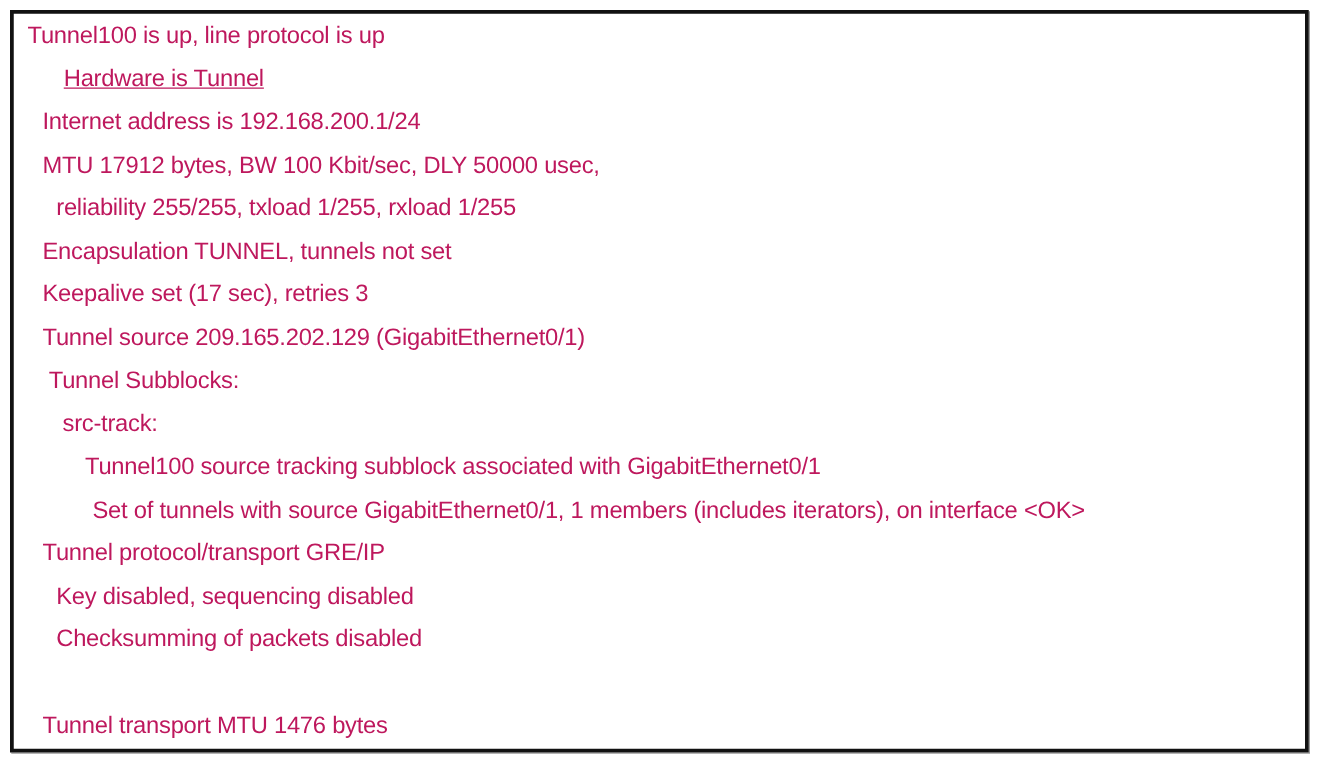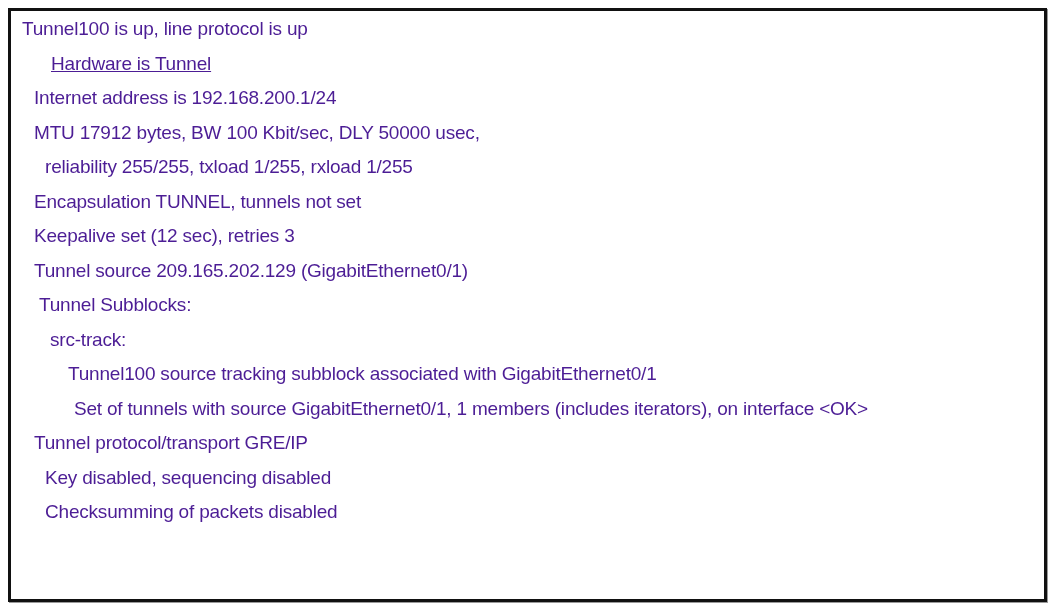--- a/index.html
+++ b/index.html
@@ -10,37 +10,38 @@
     width: 1033px; height: 588px;
     border: 3px solid #111111;
     background: #ffffff;
     box-shadow: 1px 1px 0 #9a9a9a;
   }
   .line {
     position: absolute;
     white-space: pre;
     font-family: "Liberation Sans", sans-serif;
     font-size: 19px;
-    color: #4c1d95;
+    color: #be185d;
     letter-spacing: -0.2px;
     line-height: 24px;
   }
 </style>
 </head>
 <body>
 
 <div class="terminal-box">
   <div class="line" style="left:11px; top:6px;">Tunnel100 is up, line protocol is up</div>
   <div class="line" style="left:40px; top:40.5px;text-decoration:underline;">Hardware is Tunnel</div>
   <div class="line" style="left:23px; top:75px;">Internet address is 192.168.200.1/24</div>
   <div class="line" style="left:23px; top:109.5px;">MTU 17912 bytes, BW 100 Kbit/sec, DLY 50000 usec,</div>
   <div class="line" style="left:34px; top:144px;">reliability 255/255, txload 1/255, rxload 1/255</div>
   <div class="line" style="left:23px; top:178.5px;">Encapsulation TUNNEL, tunnels not set</div>
-  <div class="line" style="left:23px; top:213px;">Keepalive set (12 sec), retries 3</div>
+  <div class="line" style="left:23px; top:213px;">Keepalive set (17 sec), retries 3</div>
   <div class="line" style="left:23px; top:247.5px;">Tunnel source 209.165.202.129 (GigabitEthernet0/1)</div>
   <div class="line" style="left:28px; top:282px;text-align:right;">Tunnel Subblocks:</div>
   <div class="line" style="left:39px; top:316.5px;">src-track:</div>
   <div class="line" style="left:57px; top:351px;">Tunnel100 source tracking subblock associated with GigabitEthernet0/1</div>
   <div class="line" style="left:63px; top:385.5px;">Set of tunnels with source GigabitEthernet0/1, 1 members (includes iterators), on interface &lt;OK&gt;</div>
   <div class="line" style="left:34px; top:454.5px;">Key disabled, sequencing disabled</div>
   <div class="line" style="left:23px; top:420px;">Tunnel protocol/transport GRE/IP</div>
   <div class="line" style="left:34px; top:489px;">Checksumming of packets disabled</div>
+  <div class="line" style="left:23px; top:558px;">Tunnel transport MTU 1476 bytes</div>
 </div>
 
 </body></html>

